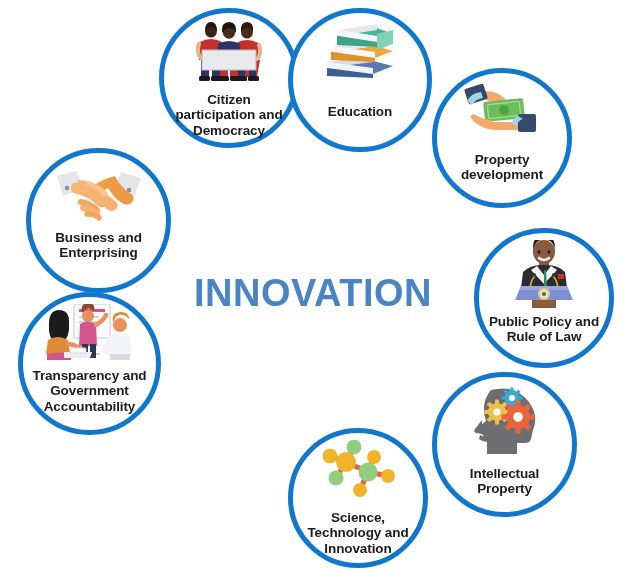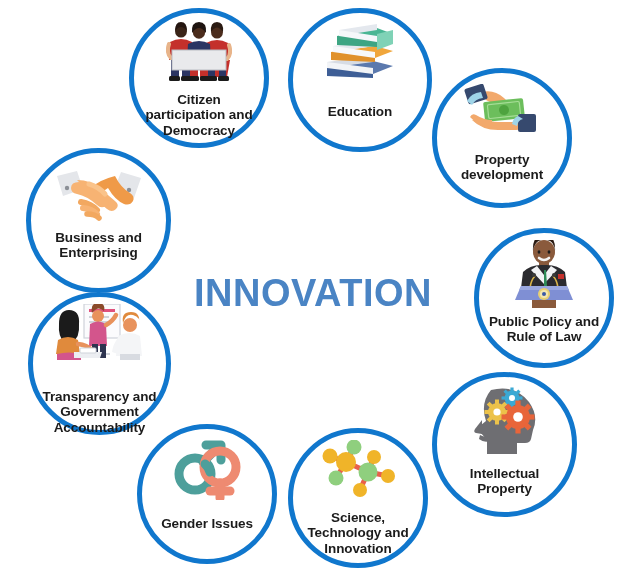--- a/index.html
+++ b/index.html
@@ -60,21 +60,21 @@
     letter-spacing:0.5px;
   }
 </style>
 </head>
 <body>
 
 <div id="canvas">
 
   <div id="center-title" style="top:272px;font-size:38px;">INNOVATION</div>
 
-  <div class="node" style="left:129px;top:8px;width:140px;height:140px;">
+  <div class="node" style="left:159px;top:8px;width:140px;height:140px;">
     <div class="node-ring"></div>
     <div class="node-icon" style="margin-top:14px;">
       <svg width="66" height="62" viewBox="0 0 66 62">
 
         <ellipse cx="15" cy="9" rx="6" ry="6.6" fill="#3a2418"></ellipse>
         <path d="M9 9 q6 -8 12 0 q0 -9 -6 -9 q-6 0 -6 9z" fill="#241510"></path>
         <path d="M4 20 q11 -6 22 0 l1 18 l-24 0z" fill="#c4302b"></path>
         <rect x="5" y="36" width="8" height="20" fill="#2b3563"></rect>
         <rect x="16" y="36" width="8" height="20" fill="#2b3563"></rect>
         <rect x="3" y="54" width="11" height="5" rx="1.5" fill="#1b1b1b"></rect>
@@ -272,40 +272,22 @@
         <circle cx="58" cy="17" r="7" fill="#f0b429"></circle>
         <circle cx="72" cy="36" r="7" fill="#f0b429"></circle>
         <circle cx="44" cy="50" r="7" fill="#f0b429"></circle>
       </svg>
     </div>
     <div class="node-label" style="margin-top:8px;font-size:13.5px;">Science,
 Technology and
 Innovation</div>
   </div>
 
-  <div class="node" style="left:137px;top:424px;width:140px;height:140px;">
-    <div class="node-ring"></div>
-    <div class="node-icon" style="margin-top:16px;">
-      <svg width="84" height="60" viewBox="0 0 84 60">
-
-        <circle cx="30" cy="34" r="16" fill="none" stroke="#4d9f9b" stroke-width="9"></circle>
-        <line x1="38" y1="22" x2="54" y2="6" stroke="#4d9f9b" stroke-width="9" stroke-linecap="round"></line>
-        <path d="M41 5 l15 0 l0 15" fill="none" stroke="#4d9f9b" stroke-width="9" stroke-linejoin="round" stroke-linecap="round"></path>
-
-        <circle cx="55" cy="27" r="16" fill="none" stroke="#ee8a71" stroke-width="9"></circle>
-        <line x1="55" y1="43" x2="55" y2="58" stroke="#ee8a71" stroke-width="9" stroke-linecap="round"></line>
-        <line x1="45" y1="51" x2="65" y2="51" stroke="#ee8a71" stroke-width="9" stroke-linecap="round"></line>
-
-        <path d="M40 24 a16 16 0 0 1 5 8" fill="none" stroke="#4d9f9b" stroke-width="9" stroke-linecap="round"></path>
-      </svg>
-    </div>
-    <div class="node-label" style="margin-top:12px;font-size:13.5px;">Gender Issues</div>
-  </div>
-
-  <div class="node" style="left:28px;top:292px;width:143px;height:143px;justify-content:space-between;">
+
+  <div class="node" style="left:18px;top:292px;width:143px;height:143px;">
     <div class="node-ring"></div>
     <div class="node-icon" style="margin-top:12px;">
       <svg width="92" height="58" viewBox="0 0 92 58">
 
         <rect x="30" y="0" width="36" height="34" fill="#fbfbfd" stroke="#cfd3da" stroke-width="1.2"></rect>
         <rect x="35" y="5" width="26" height="3" fill="#e0527d"></rect>
         <rect x="35" y="12" width="20" height="2" fill="#cfd3da"></rect>
         <rect x="35" y="17" width="23" height="2" fill="#cfd3da"></rect>
         <line x1="48" y1="34" x2="48" y2="50" stroke="#cfd3da" stroke-width="2"></line>
         <line x1="40" y1="50" x2="56" y2="50" stroke="#cfd3da" stroke-width="2"></line>

